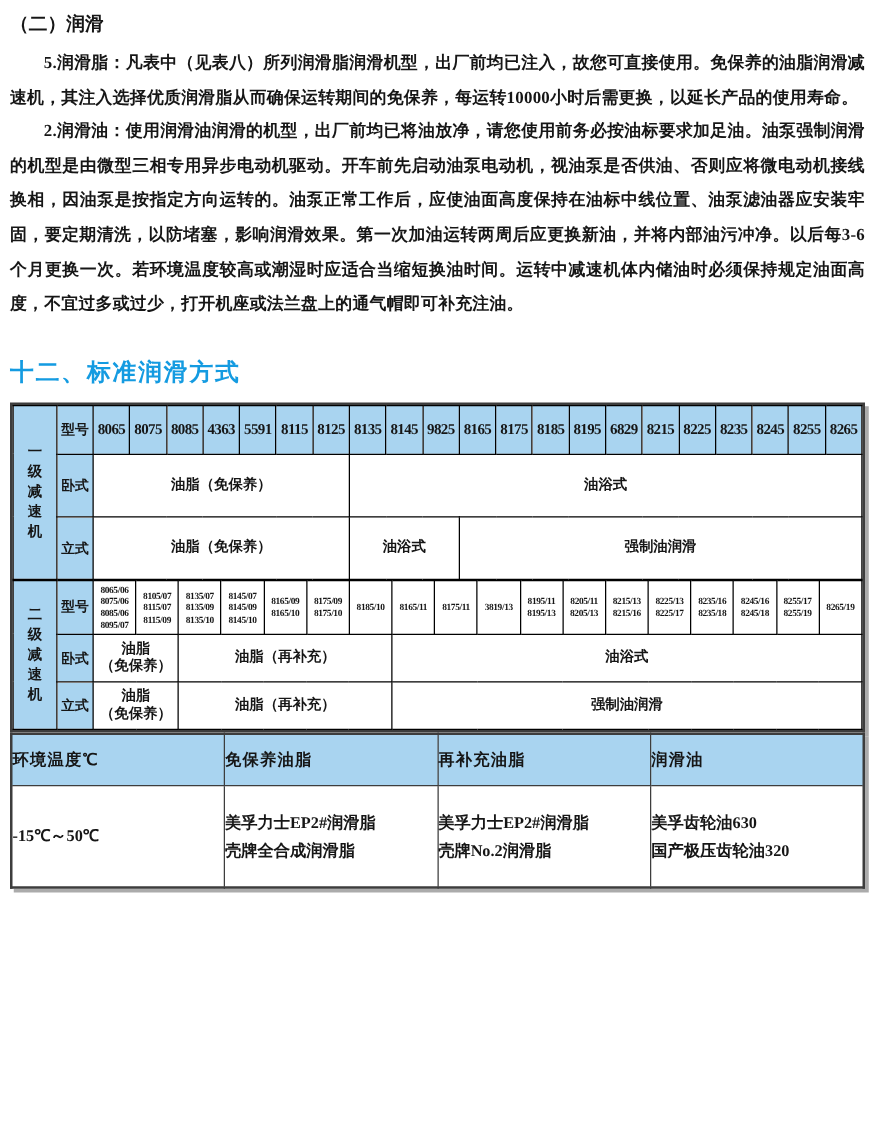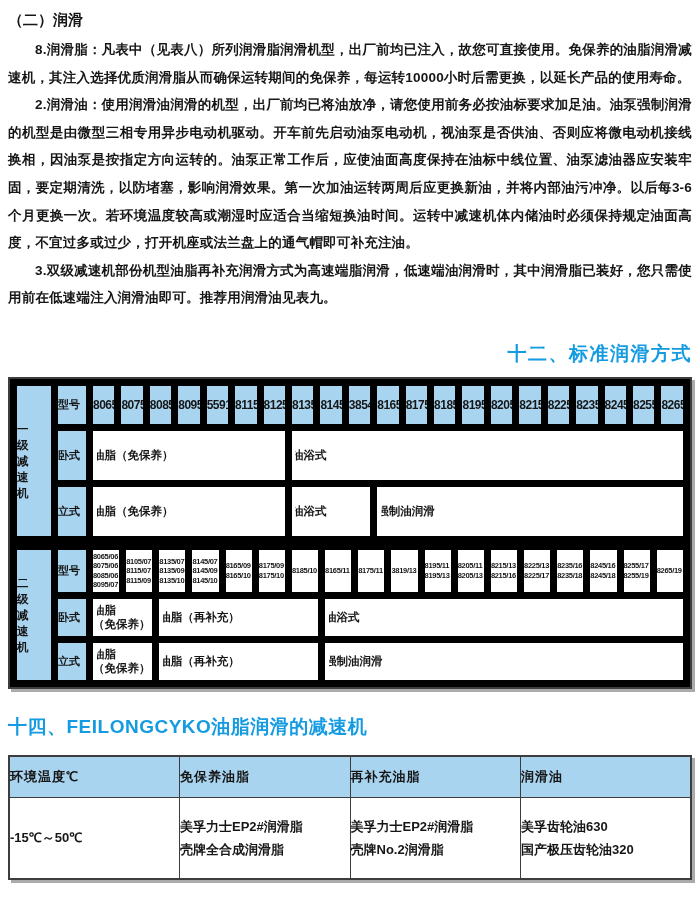--- a/index.html
+++ b/index.html
@@ -1,39 +1,39 @@
 <!DOCTYPE html>
 <html lang="zh" style="--accent: #149be1; --cellblue: #a9d4f0;"><head>
 <meta charset="utf-8">
 <style>
   html,body{margin:0;padding:0;background:#ffffff;}
   .page{
     position:relative;width:700px;height:905px;overflow:hidden;background:#fff;
-    font-family:Liberation Sans, sans-serif;color:#161616;
+    font-family:Liberation Serif, serif;color:#161616;
   }
   
   .doc-title{font-size:15px;font-weight:bold;margin:10px 8px 6px 8px;line-height:20px;}
   p.body{
     font-size:13.5px;line-height:27.6px;margin:0 8px;text-indent:2em;
     text-align:justify;font-weight:600;letter-spacing:.2px;
   }
   h2.blue{
     color:var(--accent,#149be1);font-size:19px;font-weight:bold;letter-spacing:1.5px;line-height:24px;
   }
   #s10h{margin:16px 8px 6px 8px;}
-  #s12h{margin:30px 8px 11px 8px;text-align:right;}
+  #s12h{margin:30px 8px 11px 8px;}
   #s14h{margin:26px 8px 16px 8px;letter-spacing:.5px;}
 
   
   .tbl-wrap{
     margin:0 8px;border:2px solid #3d3d3d;box-shadow:3px 3px 0 #ababab;background:#fff;
   }
   table.lube{border-collapse:collapse;table-layout:fixed;width:100%;}
   table.lube td{
-    border:7px solid #000000;vertical-align:middle;padding:0;
+    border:1px solid #000000;text-align:center;vertical-align:middle;padding:0;
     overflow:hidden;
   }
   table.lube .blue{background:var(--cellblue,#a9d4f0);}
   table.lube .side{width:34px;font-size:11.5px;font-weight:bold;line-height:16px;}
   table.lube .rl{width:28px;font-size:11px;font-weight:bold;}
   table.lube .mod{font-size:12px;font-weight:600;letter-spacing:-0.5px;}
   table.lube .mod2{font-size:7.5px;line-height:9.5px;font-weight:600;letter-spacing:-0.3px;background:#fff;}
   table.lube .val{font-size:11.5px;font-weight:bold;line-height:14px;background:#fff;border-radius:17px;}
   #t12-0 tr:nth-child(1) td{height:38px;}
   #t12-0 tr:nth-child(2) td{height:49px;}
@@ -51,48 +51,47 @@
   #t14 tr.hdr th{background:var(--cellblue,#a9d4f0);height:40px;font-size:13px;font-weight:bold;letter-spacing:1px;}
   #t14 tr.data td{height:80px;font-size:13px;font-weight:bold;line-height:23px;}
 </style>
 </head>
 <body>
 
 <div class="page">
 
   <div class="doc-title">（二）润滑</div>
 
-  <p class="body">8.润滑脂：凡表中（见表八）所列润滑脂润滑机型，出厂前均已注入，故您可直接使用。免保养的油脂润滑减速机，其注入选择优质润滑脂从而确保运转期间的免保养，每运转10000小时后需更换，以延长产品的使用寿命。</p>
+  <p class="body">5.润滑脂：凡表中（见表八）所列润滑脂润滑机型，出厂前均已注入，故您可直接使用。免保养的油脂润滑减速机，其注入选择优质润滑脂从而确保运转期间的免保养，每运转10000小时后需更换，以延长产品的使用寿命。</p>
   <p class="body">2.润滑油：使用润滑油润滑的机型，出厂前均已将油放净，请您使用前务必按油标要求加足油。油泵强制润滑的机型是由微型三相专用异步电动机驱动。开车前先启动油泵电动机，视油泵是否供油、否则应将微电动机接线换相，因油泵是按指定方向运转的。油泵正常工作后，应使油面高度保持在油标中线位置、油泵滤油器应安装牢固，要定期清洗，以防堵塞，影响润滑效果。第一次加油运转两周后应更换新油，并将内部油污冲净。以后每3-6个月更换一次。若环境温度较高或潮湿时应适合当缩短换油时间。运转中减速机体内储油时必须保持规定油面高度，不宜过多或过少，打开机座或法兰盘上的通气帽即可补充注油。</p>
-  <p class="body">3.双级减速机部份机型油脂再补充润滑方式为高速端脂润滑，低速端油润滑时，其中润滑脂已装好，您只需使用前在低速端注入润滑油即可。推荐用润滑油见表九。</p>
 
 
   <h2 class="blue" id="s12h">十二、标准润滑方式</h2>
 
   <div class="tbl-wrap">
     <table class="lube" id="t12-0">
         <tbody>
           <tr>
             <td class="side blue" rowspan="3">一<br>级<br>减<br>速<br>机</td>
             <td class="rl blue">型号</td>
             <td class="mod blue">8065</td>
             <td class="mod blue">8075</td>
             <td class="mod blue">8085</td>
-            <td class="mod blue">8095</td>
+            <td class="mod blue">4363</td>
             <td class="mod blue">5591</td>
             <td class="mod blue">8115</td>
             <td class="mod blue">8125</td>
             <td class="mod blue">8135</td>
             <td class="mod blue">8145</td>
-            <td class="mod blue">3854</td>
+            <td class="mod blue">9825</td>
             <td class="mod blue">8165</td>
             <td class="mod blue">8175</td>
             <td class="mod blue">8185</td>
             <td class="mod blue">8195</td>
-            <td class="mod blue">8205</td>
+            <td class="mod blue">6829</td>
             <td class="mod blue">8215</td>
             <td class="mod blue">8225</td>
             <td class="mod blue">8235</td>
             <td class="mod blue">8245</td>
             <td class="mod blue">8255</td>
             <td class="mod blue">8265</td>
           </tr>
           <tr>
             <td class="rl blue">卧式</td>
             <td class="val" colspan="7">油脂（免保养）</td>
@@ -139,21 +138,20 @@
           <tr>
             <td class="rl blue">立式</td>
             <td class="val" colspan="2">油脂<br>（免保养）</td>
             <td class="val" colspan="5">油脂（再补充）</td>
             <td class="val" colspan="11">强制油润滑</td>
           </tr>
         </tbody>
       </table>
   </div>
 
-  <h2 class="blue" id="s14h">十四、FEILONGCYKO油脂润滑的减速机</h2>
 
   <table id="t14">
       <tbody id="t14body">
         <tr class="hdr">
           <th>环境温度℃</th>
           <th>免保养油脂</th>
           <th>再补充油脂</th>
           <th>润滑油</th>
         </tr>
         <tr class="data">

